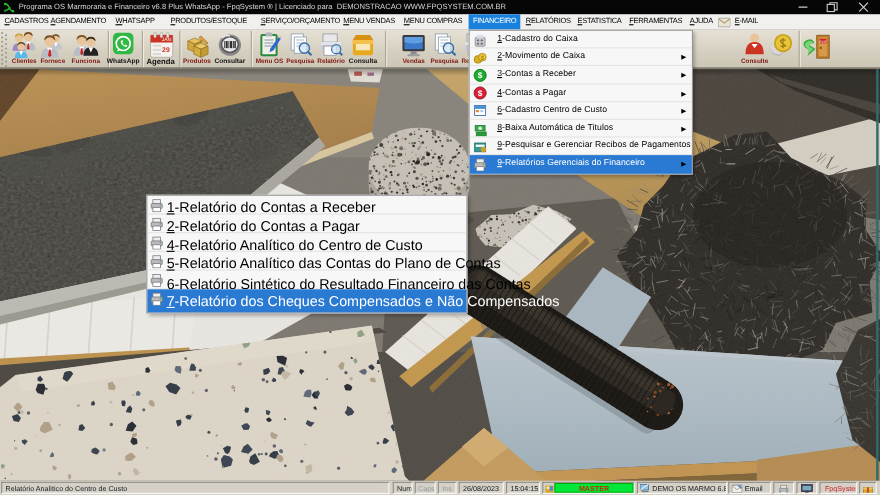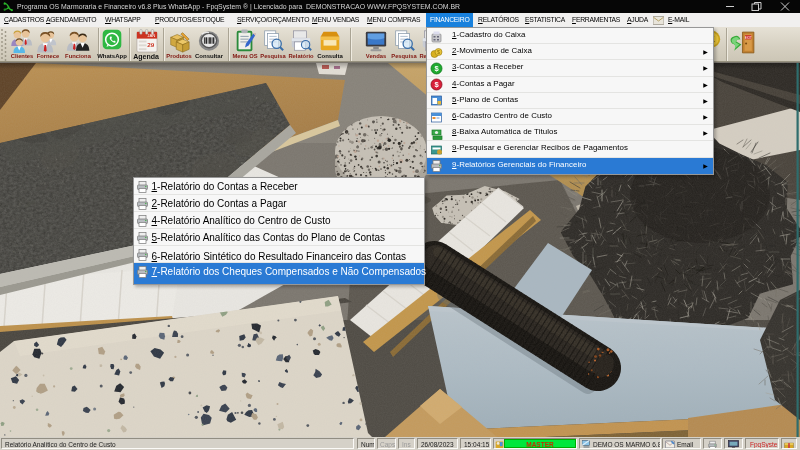--- a/index.html
+++ b/index.html
@@ -7,21 +7,21 @@
 #titlebar .txt{position:absolute;left:17px;top:0;white-space:nowrap;font-size:6.9px}
 #menubar{left:0;top:13px;width:800px;height:14px;background:#f1f0ef;font-size:6.8px;letter-spacing:-0.25px;color:#000}
 .mi{position:absolute;top:0;height:14px;line-height:14px;white-space:nowrap}
 #fin{background:#1981dd;color:#fff}
 #toolbar{left:0;top:27px;width:800px;height:35px;background:linear-gradient(#e6e1d5,#d5cfc0 60%,#ccc6b6);border-bottom:1px solid #97927f}
 .tlbl{position:absolute;top:53px;font-size:5.8px;font-weight:bold;color:#801610;text-align:center;white-space:nowrap}
 .tlblk{position:absolute;top:53px;font-size:6px;font-weight:bold;color:#111;text-align:center;white-space:nowrap}
 .tsep{position:absolute;top:28px;height:33px;width:1px;background:#aaa494;box-shadow:1px 0 0 #efebe0}
 .menu{position:absolute;background:#f7f7f7;border:1px solid #979797;box-shadow:2px 2px 3px rgba(0,0,0,0.25)}
 .mrow{position:relative;border-bottom:1px solid #e4e4e2;color:#000;font-size:7.9px;letter-spacing:0.05px}
-.sub .mrow{font-size:10px;letter-spacing:0}
+.sub .mrow{font-size:13px;letter-spacing:0}
 .mrow:last-child{border-bottom:none}
 .mrow .t{position:absolute;white-space:nowrap}
 .hl{background:#2a7ad4;color:#fff}
 .arr{position:absolute;right:5px;font-size:6px}
 #statusbar{left:0;top:437px;width:800px;height:13px;background:#d5d1c8;font-size:6.5px;color:#1a1a1a}
 .sp{position:absolute;top:1px;height:11px;border:1px solid;border-color:#918d82 #fbfaf7 #fbfaf7 #918d82;line-height:9px;background:#d5d1c8;white-space:nowrap;overflow:hidden}
 </style></head><body>
 <svg width="800" height="450" viewBox="0 0 800 450" style="position:absolute;left:0;top:0">
 <defs>
 <filter id="noise">
@@ -2782,21 +2782,21 @@
 <div class="mrow hl" style="height:21px">
       <svg style="position:absolute;left:2px;top:2.035px" width="13" height="13" viewBox="0 0 13 13">
         <rect x="3" y="1.5" width="7" height="4" fill="#eee" stroke="#777" stroke-width="0.7"></rect>
         <rect x="1.5" y="5" width="10" height="4.5" rx="0.8" fill="#b8bcc0" stroke="#777" stroke-width="0.7"></rect>
         <rect x="3" y="8.5" width="7" height="4" fill="#fff" stroke="#777" stroke-width="0.7"></rect>
         <circle cx="9.8" cy="6.5" r="0.7" fill="#4a4"></circle>
       </svg>
       <div class="t" style="left:17.5px;top:2.535px"><u>7</u>-Relatório dos Cheques Compensados e Não Compensados</div>
     </div>
 </div>
-<div class="menu" style="left:426px;top:27px;width:288px">
+<div class="menu" style="left:426px;top:27px;width:204px">
 <div class="mrow" style="height:16.2px">
       <svg style="position:absolute;left:3px;top:1.5999999999999996px" width="13" height="13" viewBox="0 0 13 13">
         <rect x="2" y="4" width="9" height="8" rx="1" fill="#c8c8cc" stroke="#888" stroke-width="0.7"></rect>
         <rect x="3.5" y="1.5" width="6" height="3" fill="#dde"></rect>
         <rect x="3.5" y="6" width="2" height="1.5" fill="#667"></rect>
         <rect x="7" y="6" width="2" height="1.5" fill="#667"></rect>
         <rect x="3.5" y="9" width="2" height="1.5" fill="#667"></rect>
         <rect x="7" y="9" width="2" height="1.5" fill="#667"></rect>
       </svg>
       <div class="t" style="left:25px;top:2.0999999999999996px"><u>1</u>-Cadastro do Caixa</div>
@@ -2819,29 +2819,20 @@
       <div class="t" style="left:25px;top:2.0999999999999996px"><u>3</u>-Contas a Receber</div>
       <div class="arr" style="top:4.1px;color:#000">▶</div>
     </div>
 <div class="mrow" style="height:16.2px">
       <svg style="position:absolute;left:3px;top:1.5999999999999996px" width="13" height="13" viewBox="0 0 13 13">
         <circle cx="6.5" cy="6.5" r="5.5" fill="#d8203a"></circle>
         <circle cx="6.5" cy="6.5" r="5.5" fill="none" stroke="#8a0c1a" stroke-width="0.8"></circle>
         <text x="6.5" y="9" font-size="7.5" text-anchor="middle" fill="#fff" font-weight="bold">$</text>
       </svg>
       <div class="t" style="left:25px;top:2.0999999999999996px"><u>4</u>-Contas a Pagar</div>
-      <div class="arr" style="top:4.1px;color:#000">▶</div>
-    </div>
-<div class="mrow" style="height:16.2px">
-      <svg style="position:absolute;left:3px;top:1.5999999999999996px" width="13" height="13" viewBox="0 0 13 13">
-        <rect x="1.5" y="2" width="10" height="9" fill="#4a90d8" stroke="#26589a" stroke-width="0.7"></rect>
-        <rect x="2.5" y="4" width="4.5" height="6" fill="#fff"></rect>
-        <path d="M7.5,7 h3.5 v3.5 h-3.5 Z" fill="#e8b83a"></path>
-      </svg>
-      <div class="t" style="left:25px;top:2.0999999999999996px"><u>5</u>-Plano de Contas</div>
       <div class="arr" style="top:4.1px;color:#000">▶</div>
     </div>
 <div class="mrow" style="height:16.2px">
       <svg style="position:absolute;left:3px;top:1.5999999999999996px" width="13" height="13" viewBox="0 0 13 13">
         <rect x="1.5" y="2" width="10" height="9" fill="#fff" stroke="#26589a" stroke-width="0.7"></rect>
         <rect x="1.5" y="2" width="10" height="3" fill="#4a90d8"></rect>
         <rect x="2.5" y="6" width="3" height="2" fill="#e89038"></rect>
         <rect x="6.5" y="6" width="3" height="2" fill="#b8cce8"></rect>
       </svg>
       <div class="t" style="left:25px;top:2.0999999999999996px"><u>6</u>-Cadastro Centro de Custo</div>

